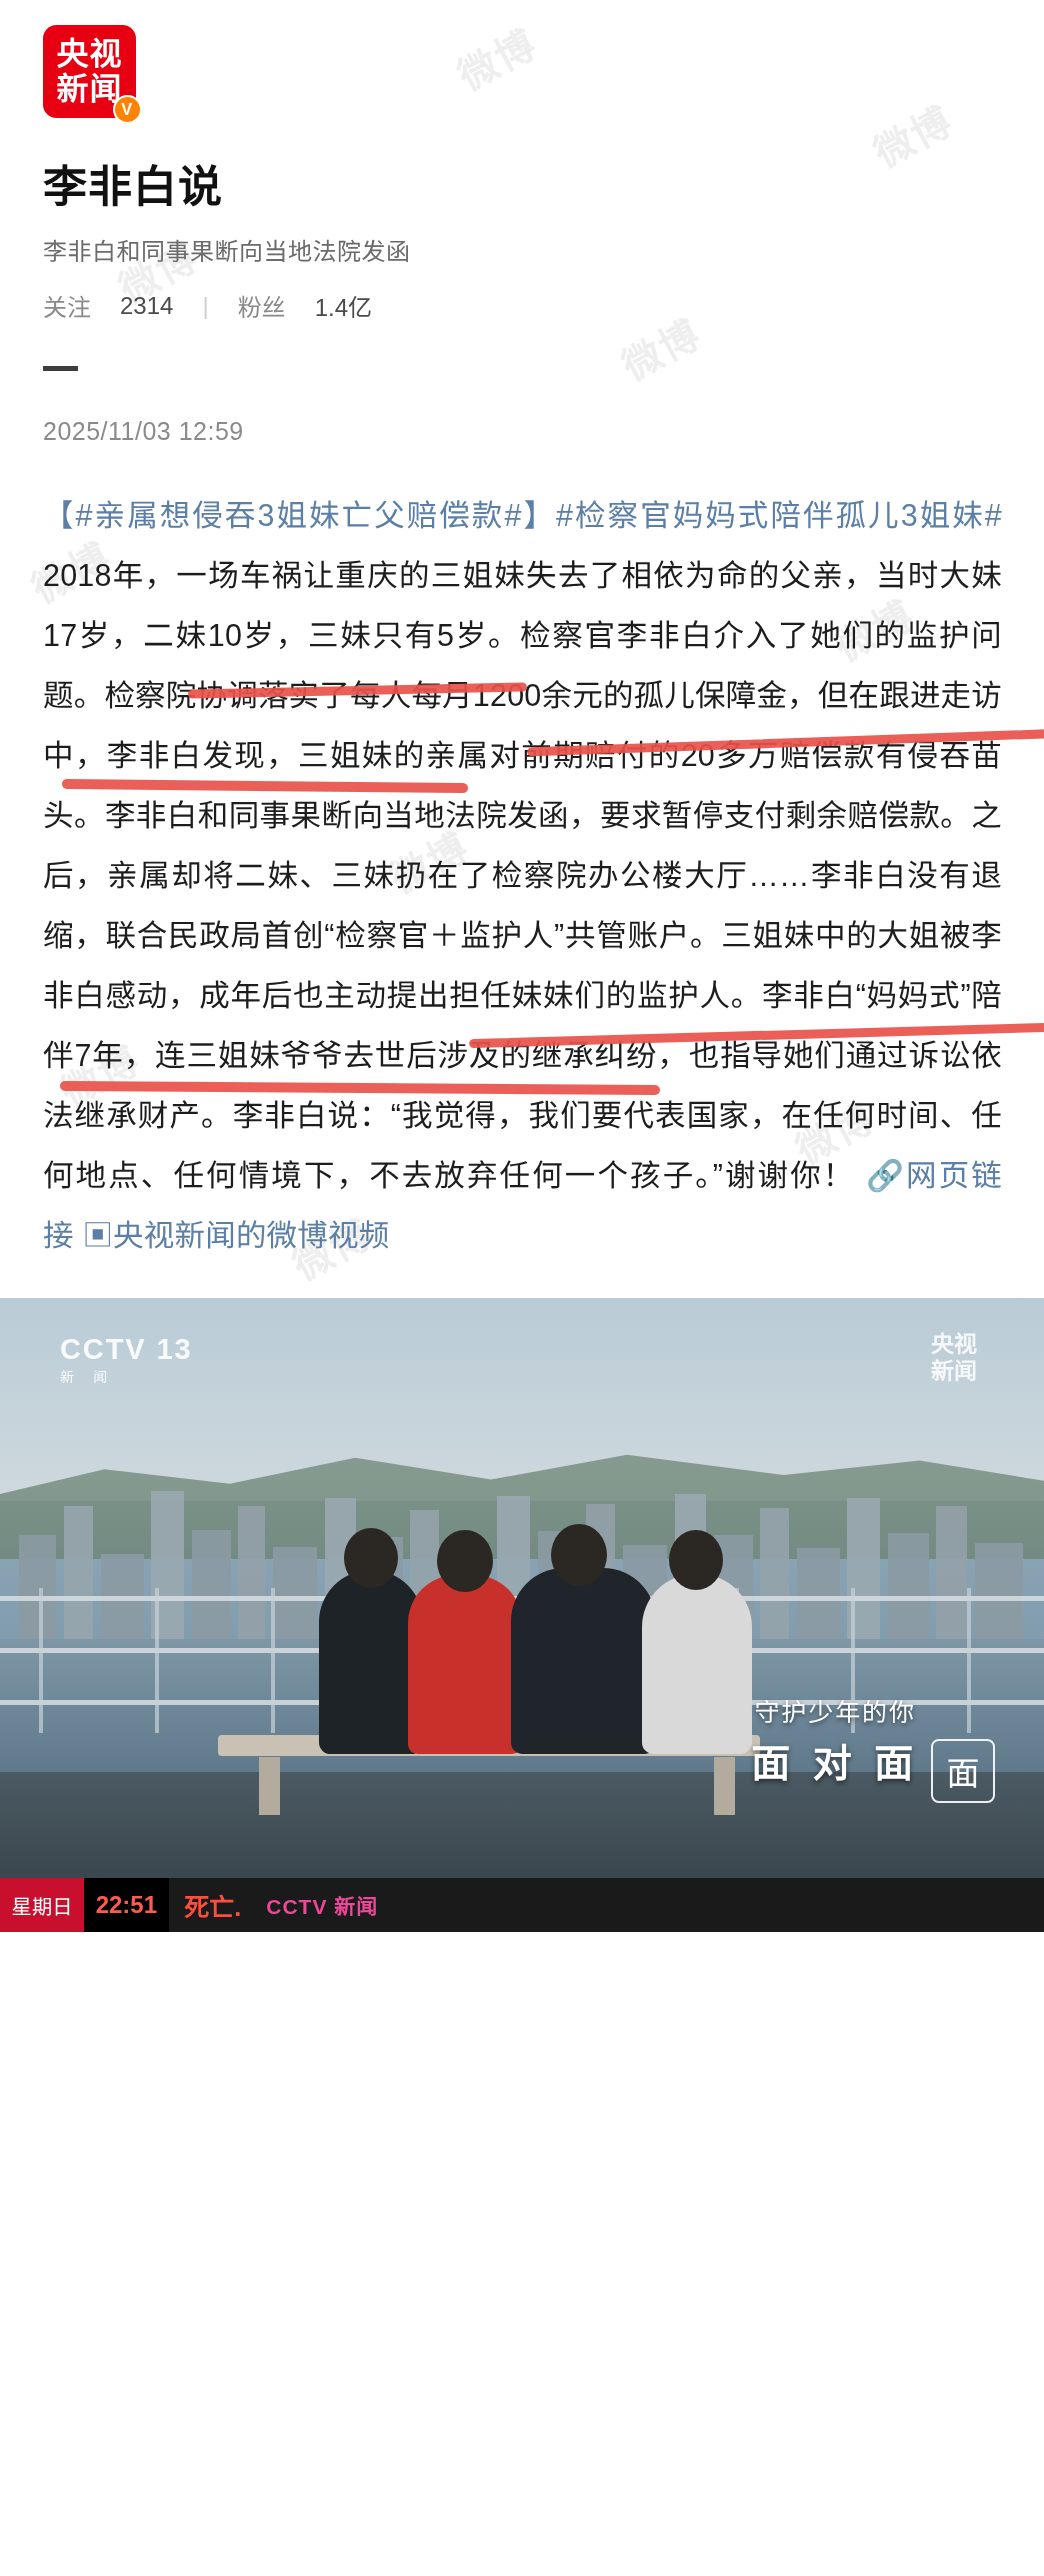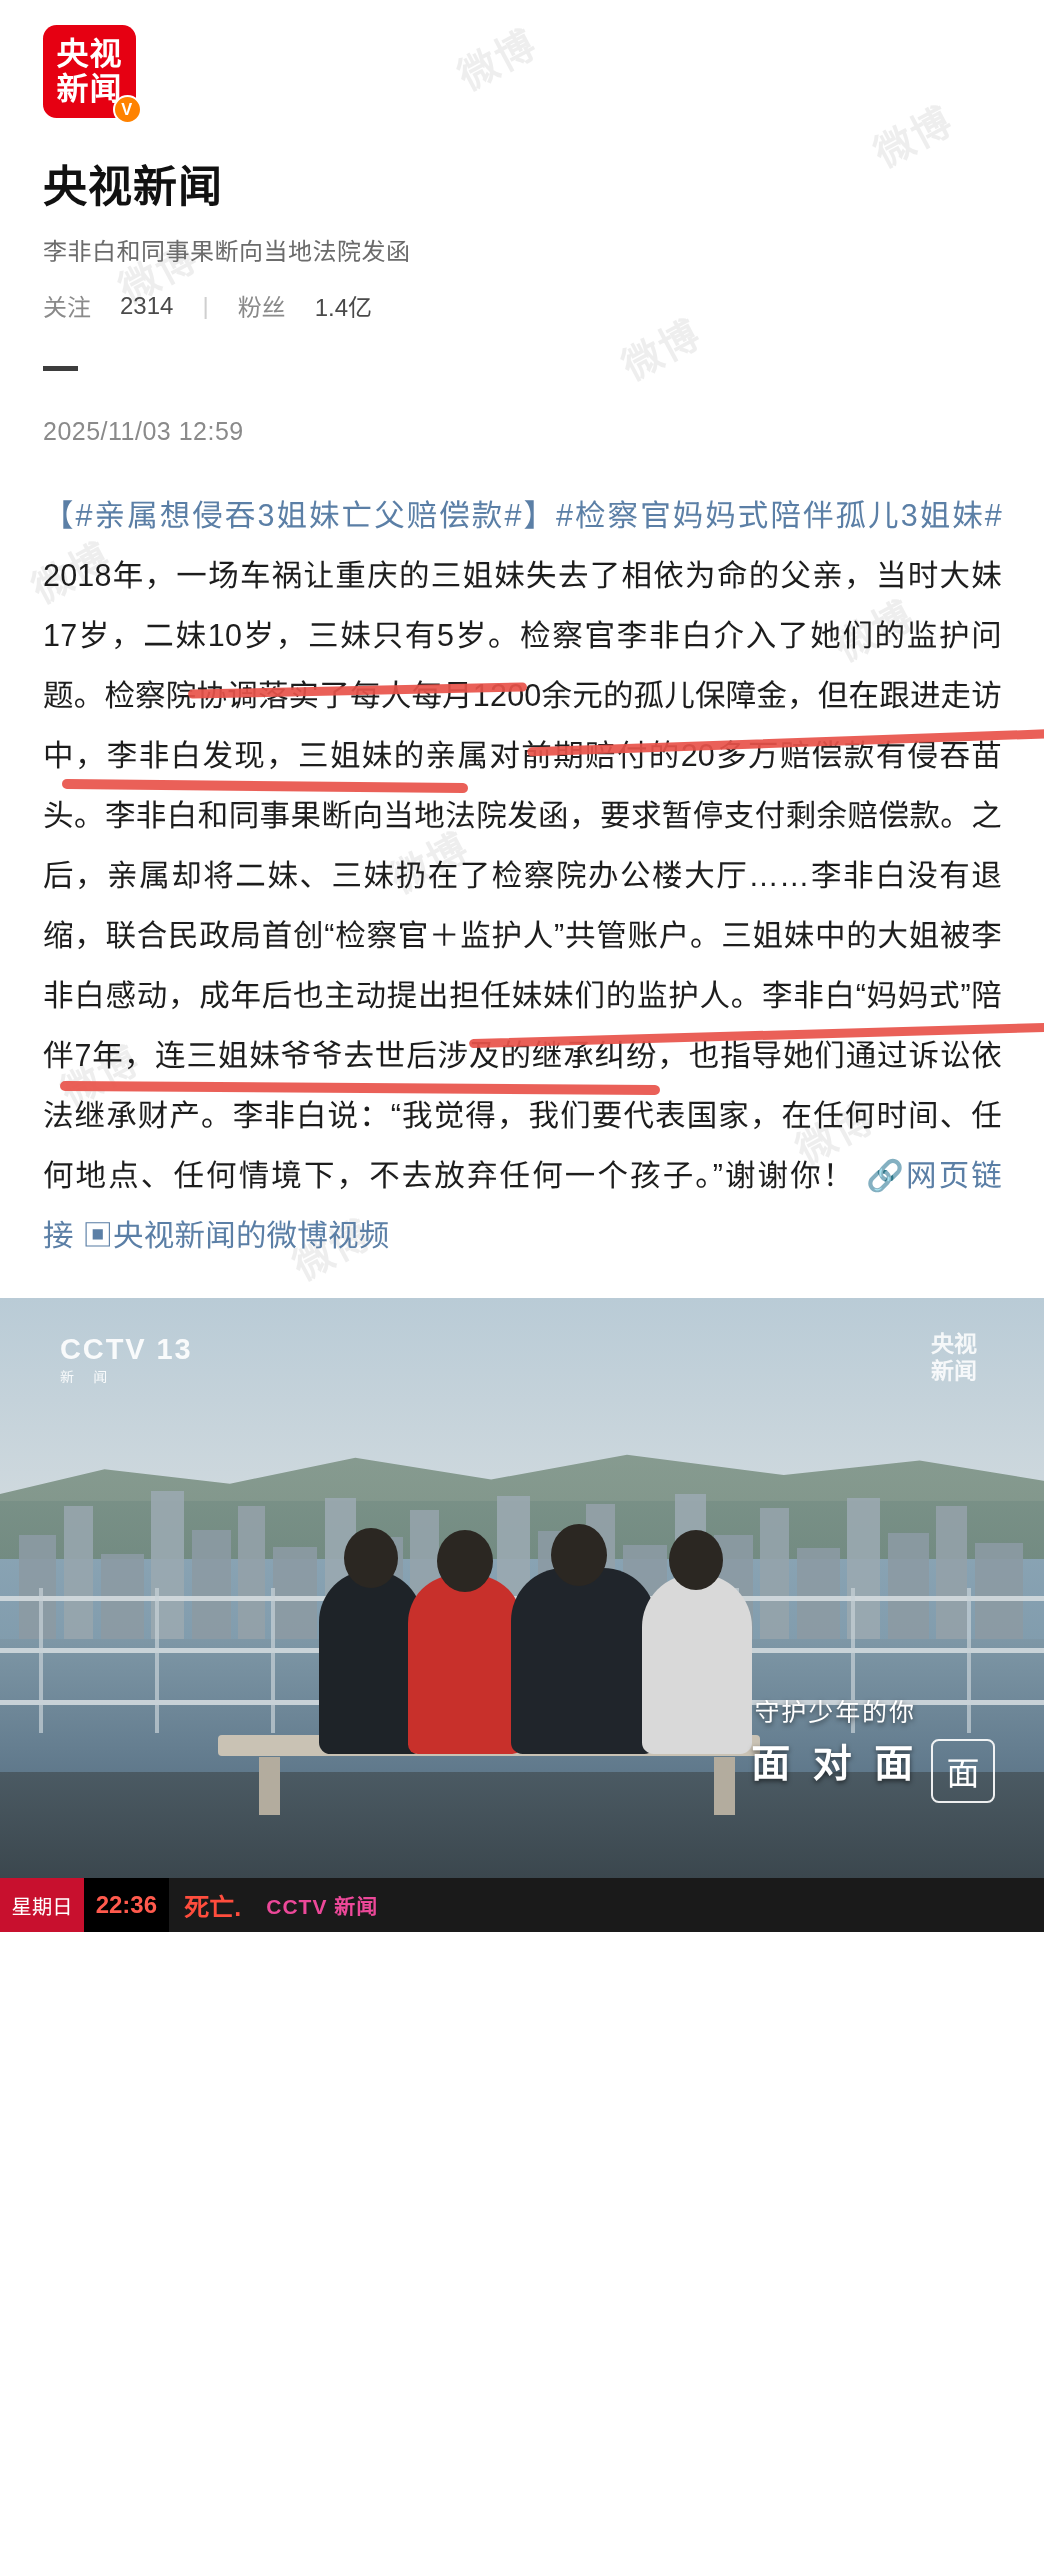--- a/index.html
+++ b/index.html
@@ -352,21 +352,21 @@
 <div class="card">
 
   <div class="avatar-row">
     <div class="avatar">
       <span>央视</span>
       <span>新闻</span>
       <span class="v-badge">V</span>
     </div>
   </div>
 
-  <div class="account-name">央视新闻</div>
+  <div class="account-name">李非白说</div>
   <div class="account-desc">李非白和同事果断向当地法院发函</div>
 
   <div class="stats">
     <span>关注</span>
     <span class="value">2314</span>
     <span class="divider">|</span>
     <span>粉丝</span>
     <span class="value">1.4亿</span>
   </div>
 
@@ -468,17 +468,17 @@
   <div class="show-title" style="right:126px;">
     <div class="st1">守护少年的你</div>
     <div class="st2">面 对 面</div>
   </div>
   <div class="show-badge">面</div>
 
 </div>
 
 <div class="ticker">
   <span class="tk-date">星期日</span>
-  <span class="tk-clock">22:36</span>
+  <span class="tk-clock">22:51</span>
   <span class="tk-red">死亡.</span>
   <span class="tk-logo">CCTV 新闻</span>
 </div>
 
 
 </body></html>

